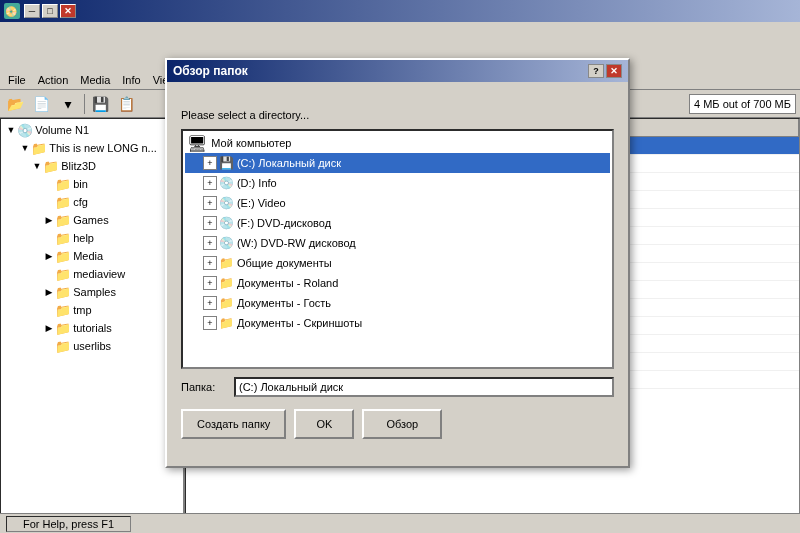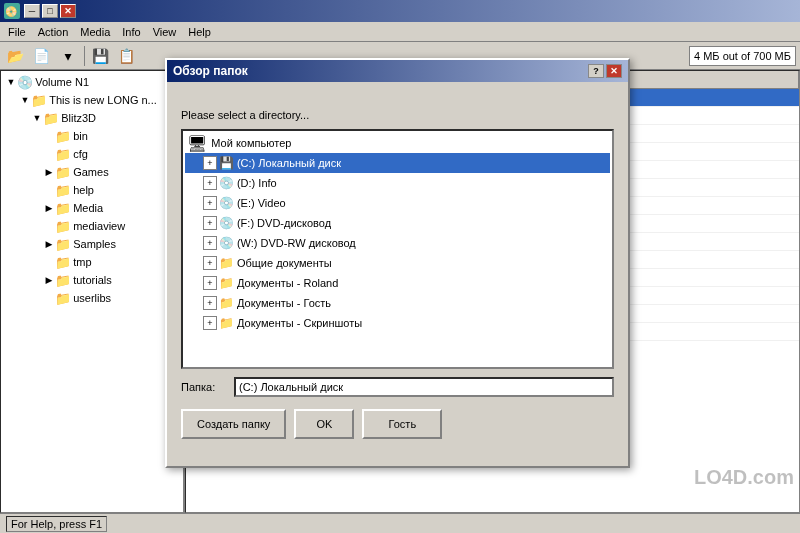--- a/index.html
+++ b/index.html
@@ -53,20 +53,21 @@
     .title-btn.close { background: #c0392b; color: white; }
 
     
     .menu-bar {
       background: #d4d0c8;
       height: 20px;
       display: flex;
       align-items: center;
       border-bottom: 1px solid #808080;
       padding: 0 2px;
+      margin-top: 48px;
     }
     .menu-item {
       padding: 2px 6px;
       cursor: pointer;
       font-size: 11px;
     }
 
     
     .toolbar {
       background: #d4d0c8;
@@ -178,21 +179,21 @@
       align-items: center;
       padding: 0 6px;
       font-size: 11px;
       position: absolute;
       bottom: 0;
       left: 0;
       right: 0;
     }
     .status-item {
       border: 1px inset #808080;
-      padding: 1px 4px;
+      padding: 1px 16px;
       height: 16px;
       display: flex; align-items: center;
       margin-right: 2px;
     }
 
     
     .watermark {
       position: absolute;
       bottom: 24px;
       right: 6px;
@@ -545,16 +546,16 @@
           <span>Документы - Скриншоты</span>
         </div>
       </div>
     <div class="dialog-label-row">
       <span class="dialog-label">Папка:</span>
       <input class="dialog-input" type="text" value="(C:) Локальный диск" style="">
     </div>
     <div class="dialog-buttons">
       <button class="dialog-action-btn">Создать папку</button>
       <button class="dialog-action-btn" style="min-width:60px;">OK</button>
-      <button class="dialog-action-btn">Гость</button>
+      <button class="dialog-action-btn">Обзор</button>
     </div>
   </div>
 </div>
 
 </body></html>

